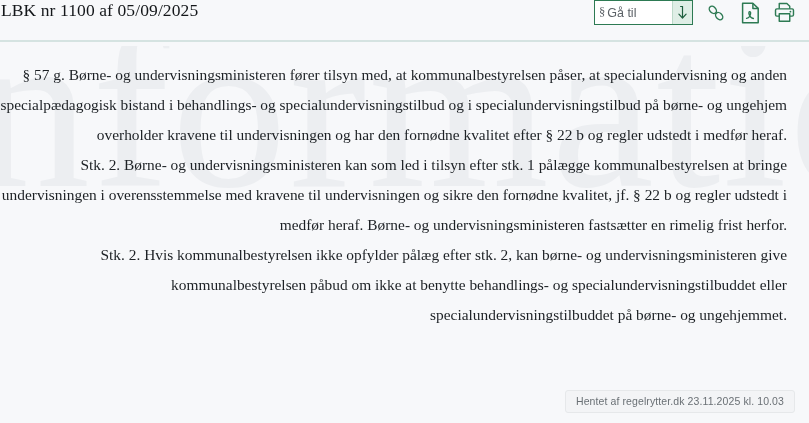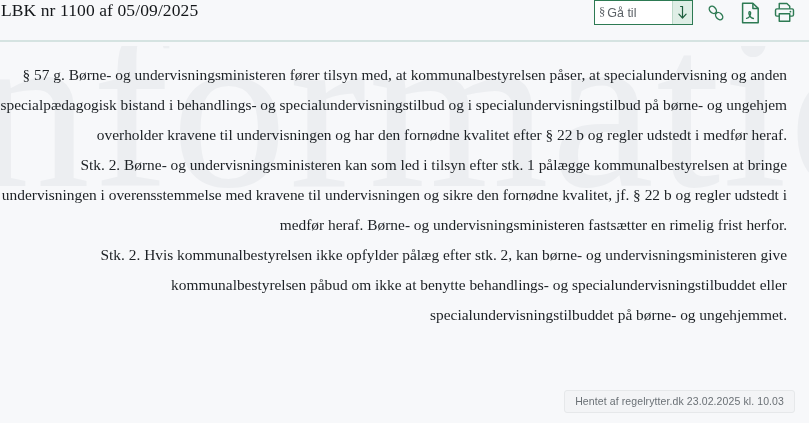--- a/index.html
+++ b/index.html
@@ -245,13 +245,13 @@
   <p class="para">
     <span class="lead-italic">Stk. 2.</span><span> Børne- og undervisningsministeren kan som led i tilsyn efter stk. 1 pålægge kommunalbestyrelsen at bringe undervisningen i overensstemmelse med kravene til undervisningen og sikre den fornødne kvalitet, jf. § 22 b og regler udstedt i medfør heraf. Børne- og undervisningsministeren fastsætter en rimelig frist herfor.</span>
   </p>
 
   <p class="para">
     <span class="lead-italic">Stk. 2.</span><span> Hvis kommunalbestyrelsen ikke opfylder pålæg efter stk. 2, kan børne- og undervisningsministeren give kommunalbestyrelsen påbud om ikke at benytte behandlings- og specialundervisningstilbuddet eller specialundervisningstilbuddet på børne- og ungehjemmet.</span>
   </p>
 
 </div>
 
-<div class="footer-stamp">Hentet af regelrytter.dk 23.02.2025 kl. 10.03</div>
+<div class="footer-stamp">Hentet af regelrytter.dk 23.11.2025 kl. 10.03</div>
 
 </body></html>

